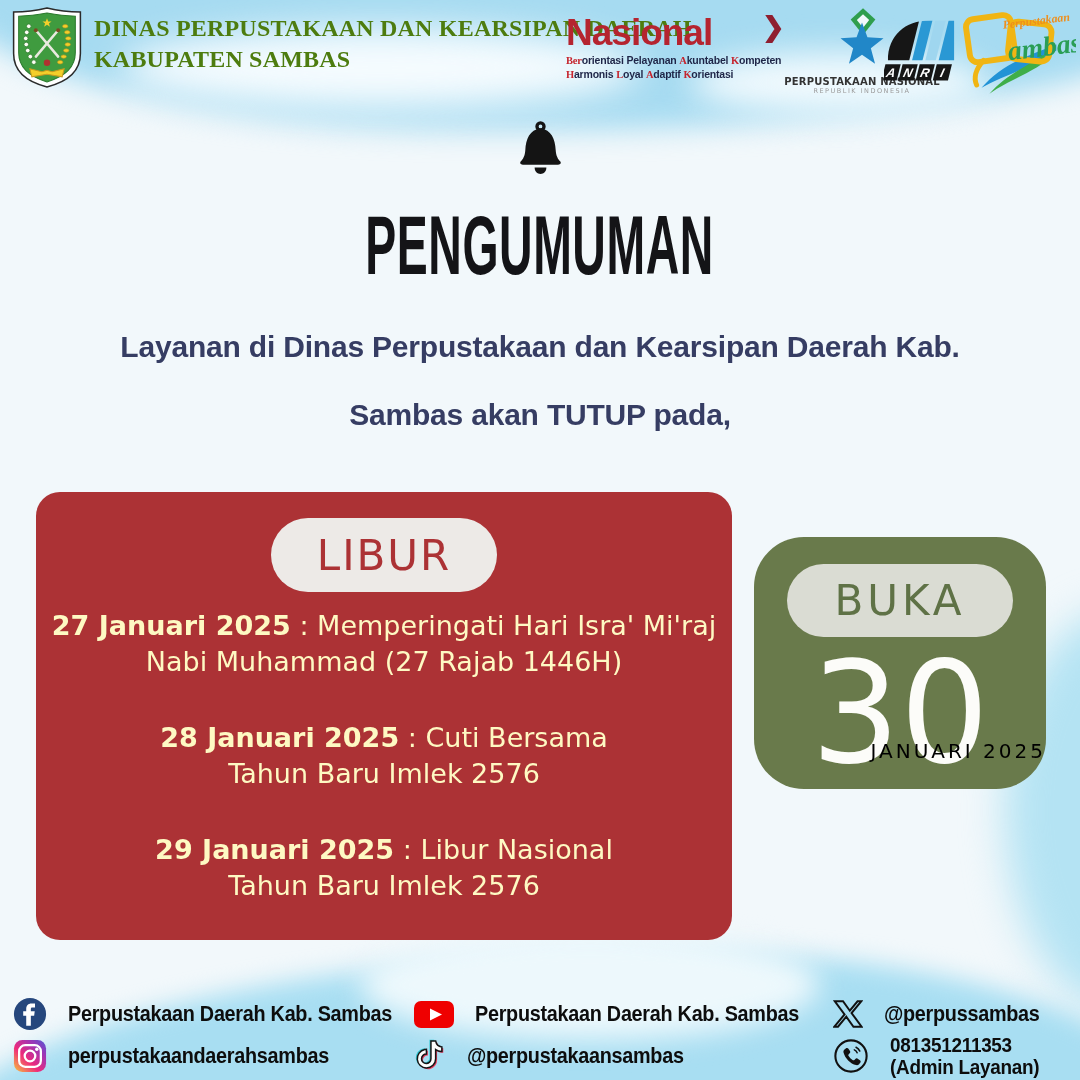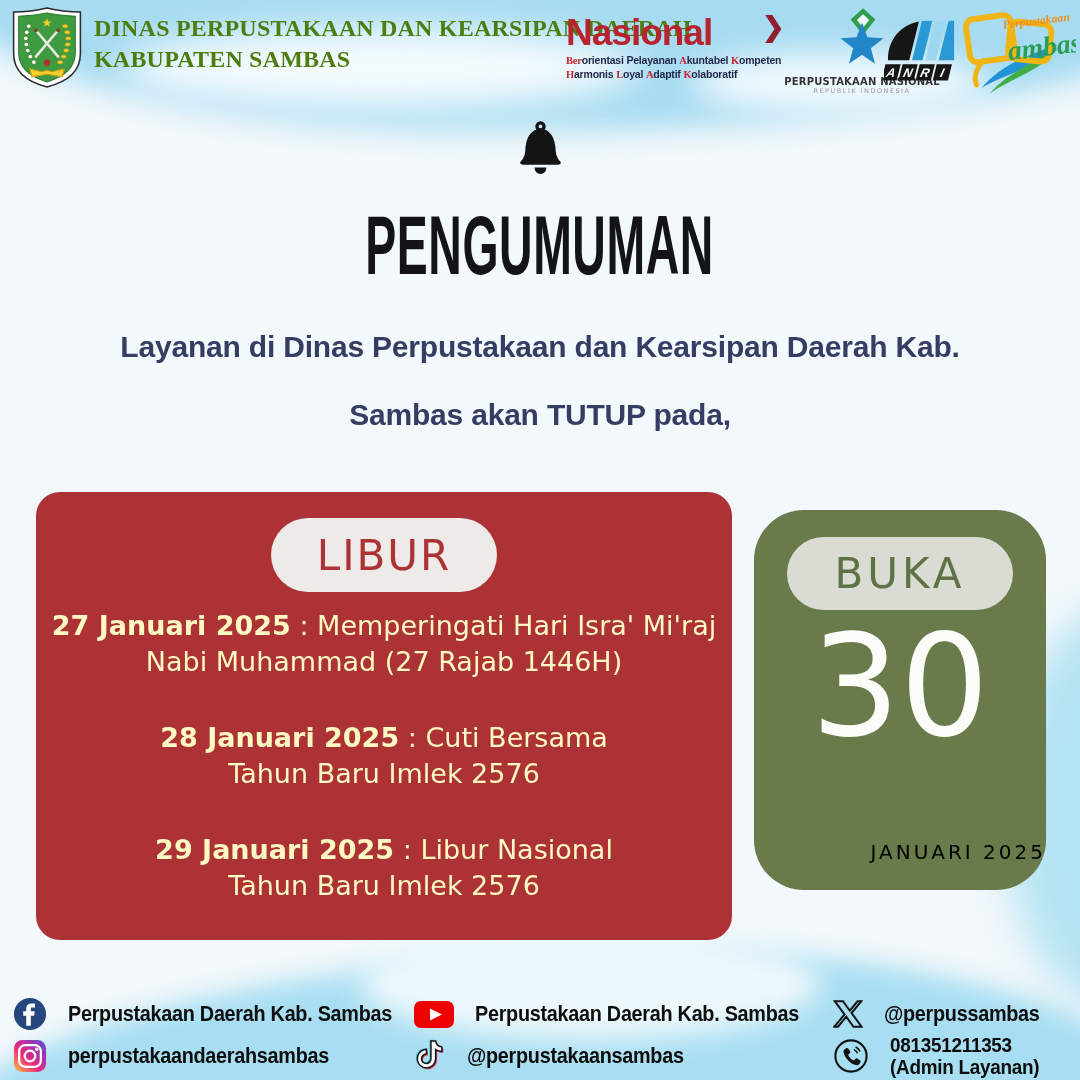--- a/index.html
+++ b/index.html
@@ -52,21 +52,21 @@
   .pill{position:absolute;left:50%;transform:translateX(-50%);display:flex;align-items:center;
         justify-content:center;border-radius:40px;}
   .libur-pill{top:26px;width:226px;height:74px;background:#edeae7;color:#ac3235;
               font-size:42px;letter-spacing:2px;}
   .libur-items{position:absolute;top:116px;left:0;right:0;text-align:center;
                font-size:27px;line-height:36px;color:#fef9c3;}
   .libur-item{margin-bottom:40px;}
   .li-date{font-weight:bold;}
 
   
-  .buka-card{left:754px;top:510px;width:292px;height:380px;background:#697a4b;border-radius:50px;}
+  .buka-card{left:754px;top:537px;width:292px;height:252px;background:#697a4b;border-radius:50px;}
   .buka-pill{top:27px;width:226px;height:73px;background:#dadcd3;color:#5f7246;
              font-size:42px;letter-spacing:4px;}
   .buka-day{position:absolute;top:102px;left:0;width:100%;text-align:center;
             font-size:140px;line-height:150px;color:#fcfcf9;}
   .buka-month{position:absolute;bottom:26px;left:0;width:100%;text-align:right;
               font-size:20px;letter-spacing:3px;color:#000000;}
 
   
   .footer-col{position:absolute;top:993px;}
   #fcol1{left:13px;} #fcol2{left:414px;} #fcol3{left:833px;}
@@ -124,21 +124,21 @@
     <div>DINAS PERPUSTAKAAN DAN KEARSIPAN DAERAH</div>
     <div>KABUPATEN SAMBAS</div>
   </div>
 
   <div class="layer berakhlak">
     <div class="ba-title">
       <span>Nasional</span>
       <span class="ba-arrow">❯</span>
     </div>
     <div class="ba-tagline"><span class="seg-red">Ber</span><span>orientasi Pelayanan </span><span class="seg-red">A</span><span>kuntabel </span><span class="seg-red">K</span><span>ompeten</span></div>
-    <div class="ba-tagline"><span class="seg-red">H</span><span>armonis </span><span class="seg-red">L</span><span>oyal </span><span class="seg-red">A</span><span>daptif </span><span class="seg-red">K</span><span>olaboratif</span></div>
+    <div class="ba-tagline"><span class="seg-red">H</span><span>armonis </span><span class="seg-red">L</span><span>oyal </span><span class="seg-red">A</span><span>daptif </span><span class="seg-red">K</span><span>orientasi</span></div>
   </div>
 
   <div class="layer pnri">
     <svg width="74" height="66" viewBox="0 0 72 64">
       <path d="M37,2 L49,13 L37,28 L25,13 Z" fill="#2f9e4e"></path>
       <path d="M37,8 L43,13.5 L37,21 L31,13.5 Z" fill="#f2f8fb"></path>
       <polygon fill="#2187c8" points="36,16 41.3,30.2 56.9,31.2 44.6,40.9 48.7,56 36,47.4 23.3,56 27.4,40.9 15.1,31.2 30.7,30.2"></polygon>
     </svg>
     <div class="pnri-l1">PERPUSTAKAAN NASIONAL</div>
     <div class="pnri-l2">REPUBLIK INDONESIA</div>

